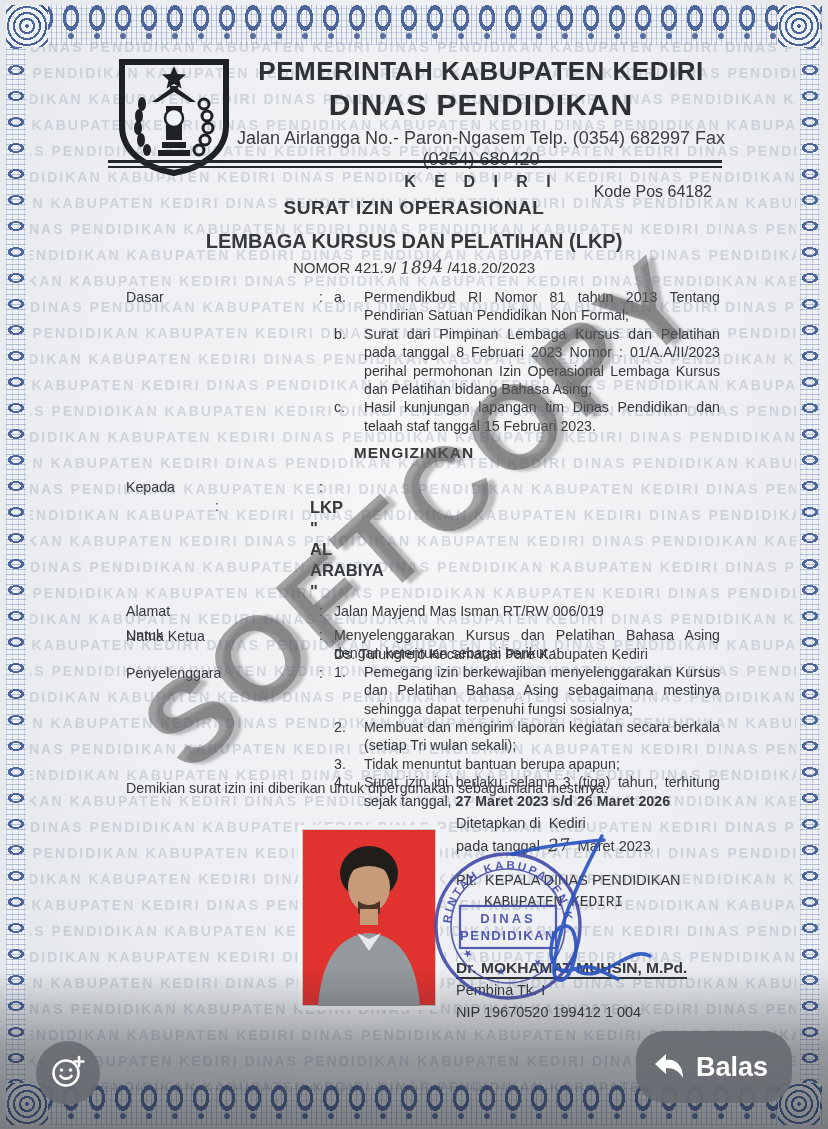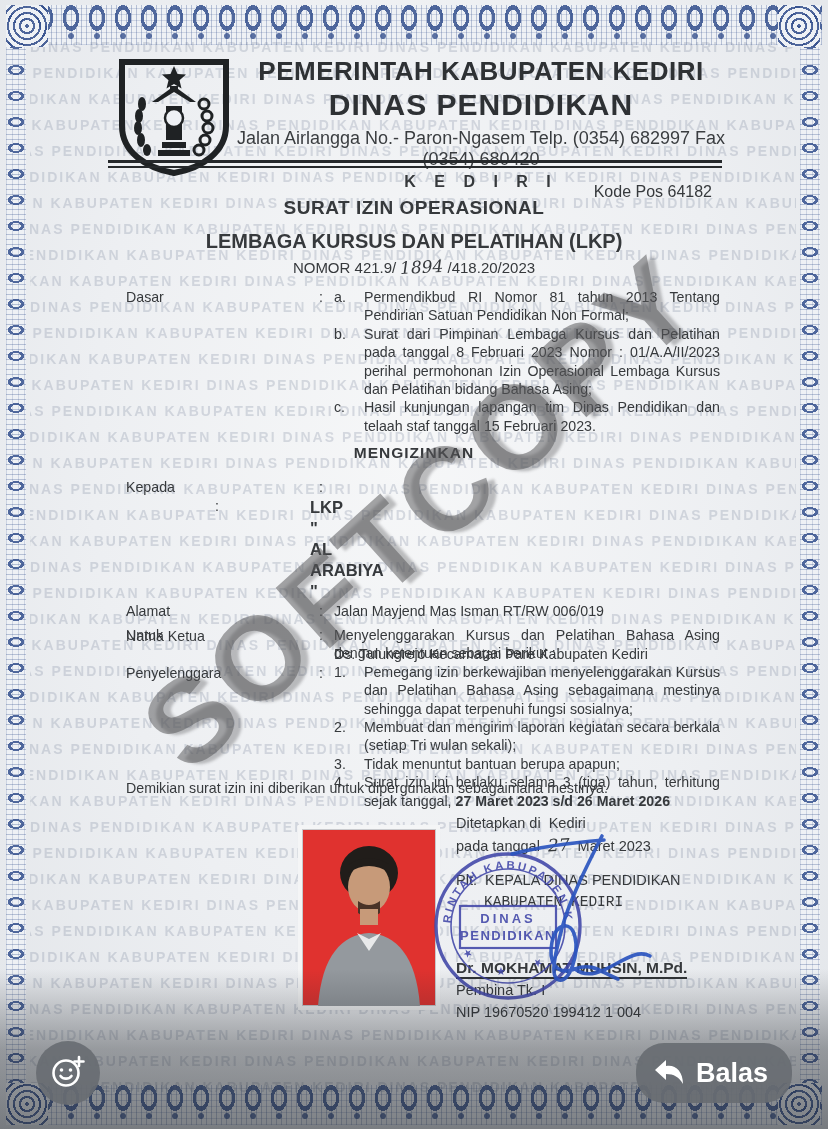--- a/index.html
+++ b/index.html
@@ -81,21 +81,21 @@
   .softcopy{position:absolute;left:420px;top:512px;z-index:5;pointer-events:none;
     transform:translate(-50%,-50%) rotate(-42deg);
     font-size:118px;font-weight:bold;letter-spacing:6px;color:rgba(86,86,89,.52);
     text-shadow:5px 6px 3px rgba(70,70,73,.33);white-space:nowrap;}
   
   .shade{position:absolute;left:0;right:0;bottom:0;height:160px;z-index:7;pointer-events:none;
     background:linear-gradient(180deg, rgba(32,36,41,0) 0%, rgba(32,36,41,.40) 50%, rgba(32,36,41,.55) 100%);}
   .ovl-btn{position:absolute;z-index:9;border:none;cursor:pointer;
     background:rgba(104,109,114,.92);display:flex;align-items:center;justify-content:center;}
   .emoji-btn{left:36px;bottom:24px;width:64px;height:64px;border-radius:50%;}
-  .reply-btn{right:36px;bottom:26px;height:60px;border-radius:28px;padding:0 24px 0 18px;gap:12px;}
+  .reply-btn{right:36px;bottom:26px;height:72px;border-radius:28px;padding:0 24px 0 18px;gap:12px;}
   .reply-label{color:#fff;font-size:27px;font-weight:bold;font-family:"Liberation Sans",sans-serif;}
 </style>
 </head>
 <body>
 
 <div class="screen">
 
   <div class="edge edge-h edge-top"></div>
   <div class="edge edge-h edge-bottom"></div>
   <div class="edge edge-v edge-left"></div>

